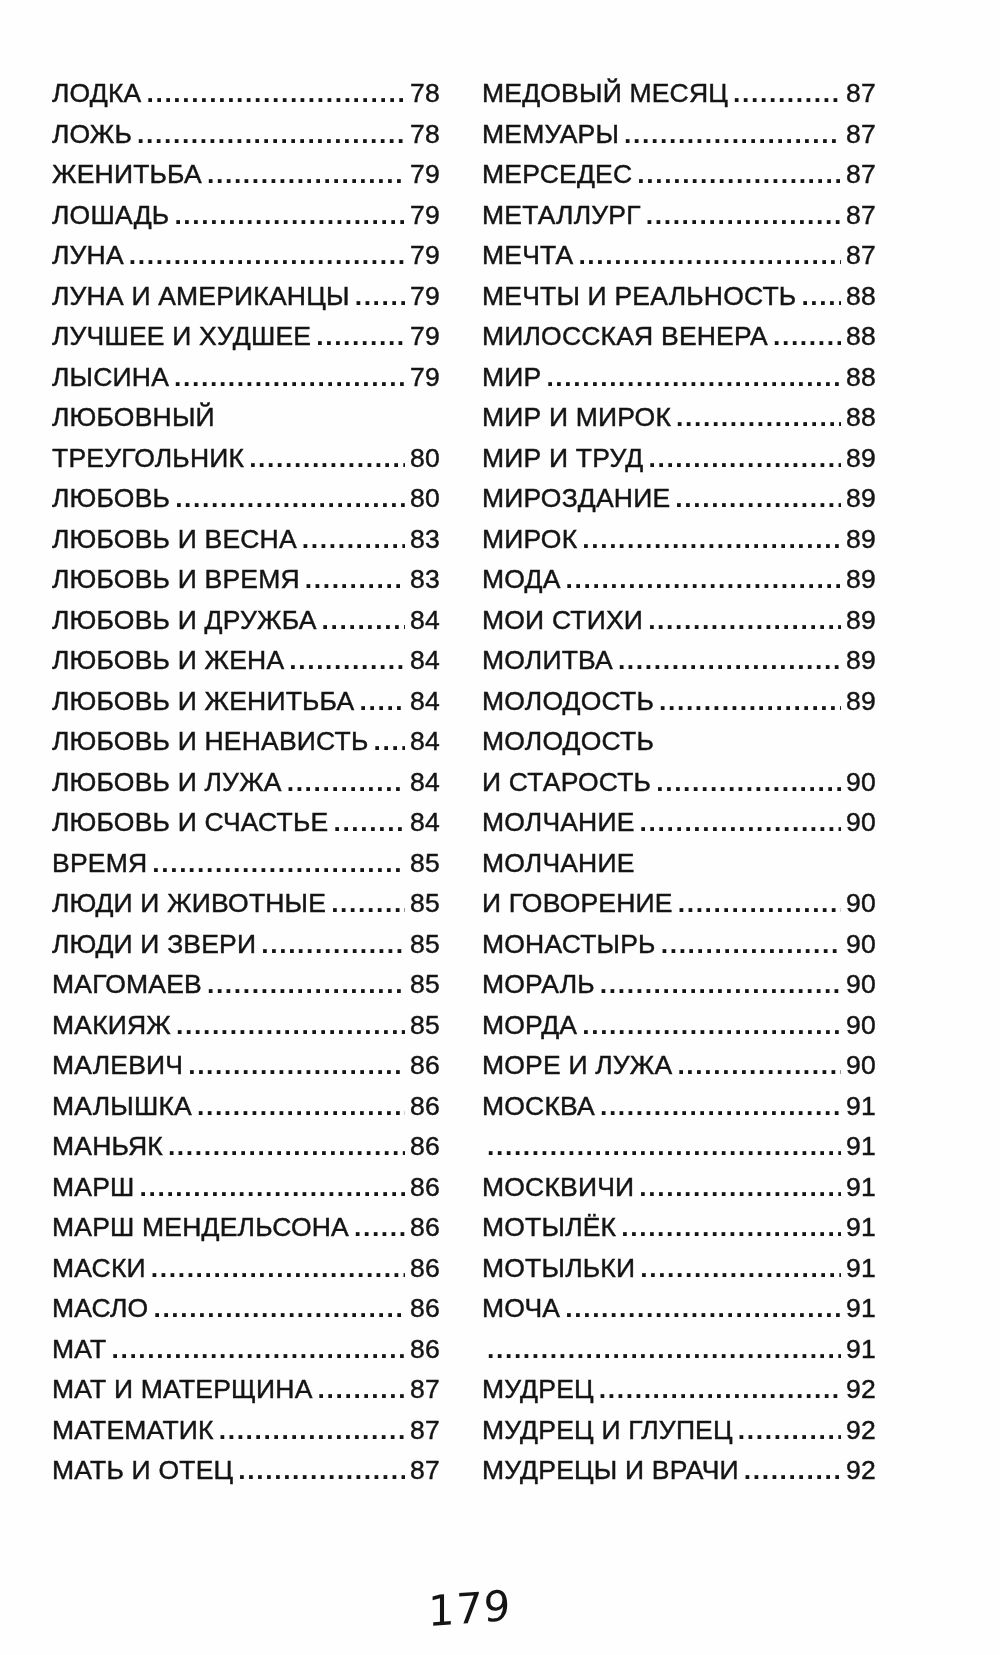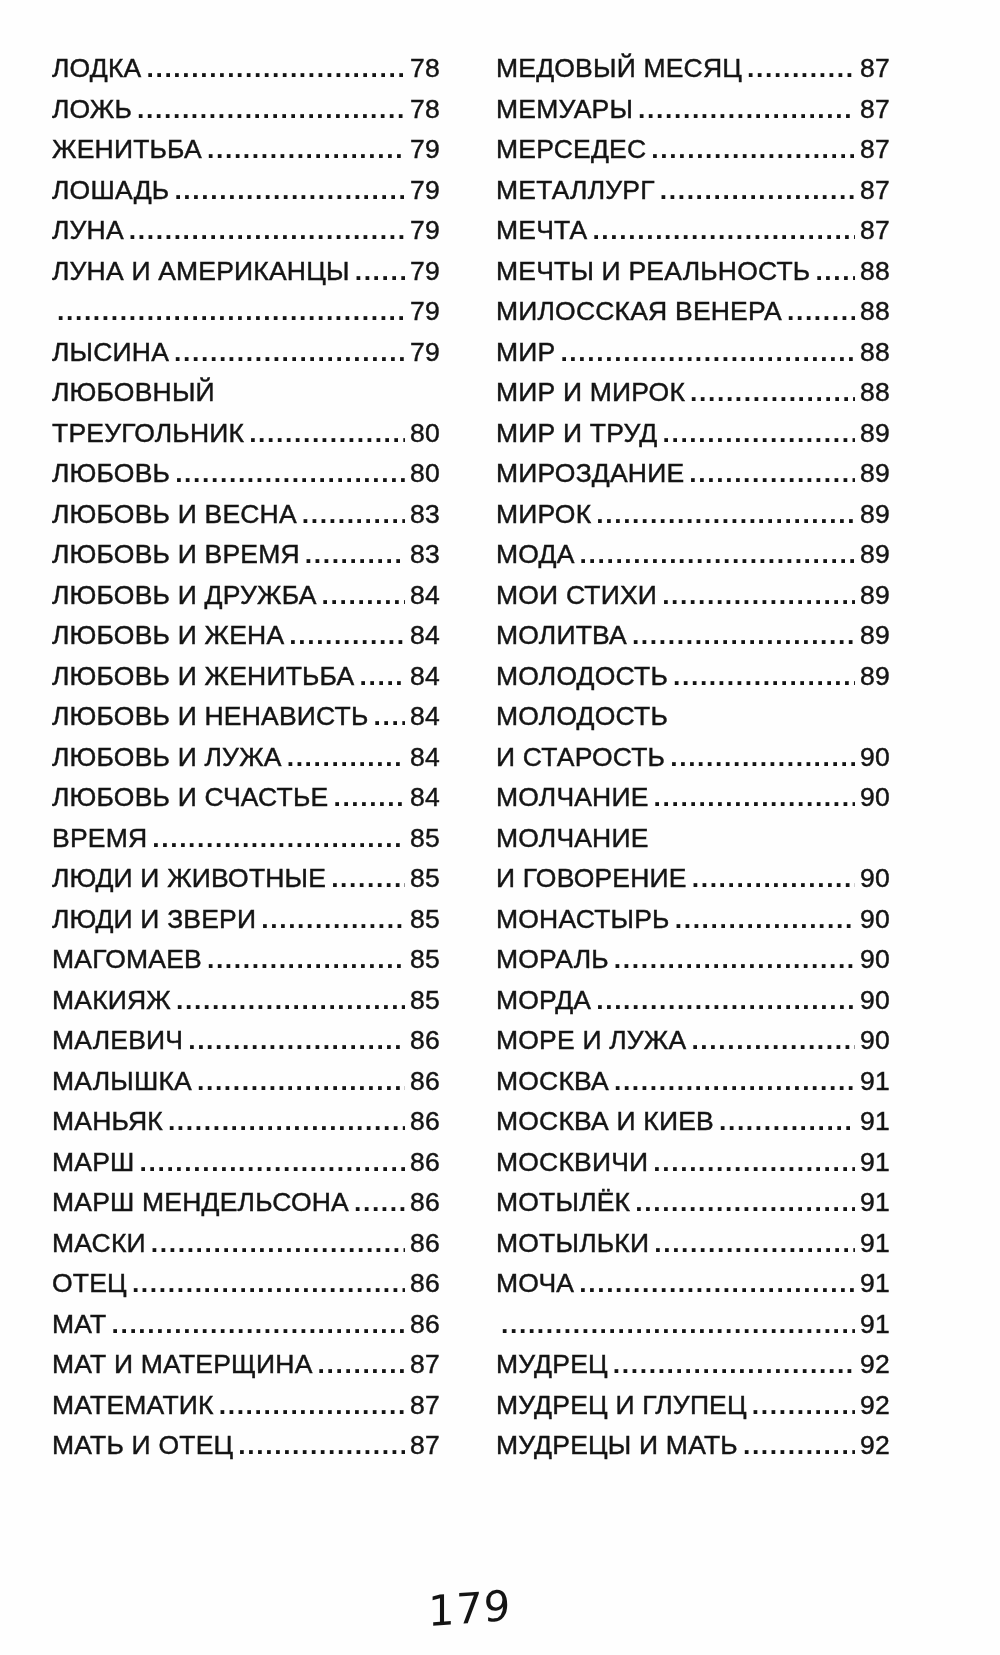--- a/index.html
+++ b/index.html
@@ -14,22 +14,22 @@
     position: relative;
     width: 1000px;
     height: 1655px;
     background: #fefefe;
     color: #141414;
     font-family: "Liberation Sans", sans-serif;
   }
   .columns {
     display: grid;
     grid-template-columns: 388px 394px;
-    column-gap: 56px;
-    padding: 48px 0 0 52px;
+    column-gap: 42px;
+    padding: 73px 0 0 52px;
   }
   .toc-column {
     display: block;
   }
   .toc-entry {
     display: flex;
     align-items: baseline;
     height: 40.5px;
     line-height: 40.5px;
     font-size: 26.5px;
@@ -110,20 +110,21 @@
     <span class="toc-page">79</span>
   </div>
 
   <div class="toc-entry">
     <span class="toc-title">ЛУНА И АМЕРИКАНЦЫ</span>
     <span class="toc-dots"></span>
     <span class="toc-page">79</span>
   </div>
 
   <div class="toc-entry">
+    <span class="toc-title">ЛУЧШЕЕ И ХУДШЕЕ</span>
     <span class="toc-dots"></span>
     <span class="toc-page">79</span>
   </div>
 
   <div class="toc-entry">
     <span class="toc-title">ЛЫСИНА</span>
     <span class="toc-dots"></span>
     <span class="toc-page">79</span>
   </div>
 
@@ -252,21 +253,21 @@
     <span class="toc-page">86</span>
   </div>
 
   <div class="toc-entry">
     <span class="toc-title">МАСКИ</span>
     <span class="toc-dots"></span>
     <span class="toc-page">86</span>
   </div>
 
   <div class="toc-entry">
-    <span class="toc-title">ОТЕЦ</span>
+    <span class="toc-title">МАСЛО</span>
     <span class="toc-dots"></span>
     <span class="toc-page">86</span>
   </div>
 
   <div class="toc-entry">
     <span class="toc-title">МАТ</span>
     <span class="toc-dots"></span>
     <span class="toc-page">86</span>
   </div>
 
@@ -437,21 +438,20 @@
     <span class="toc-page">90</span>
   </div>
 
   <div class="toc-entry">
     <span class="toc-title">МОСКВА</span>
     <span class="toc-dots"></span>
     <span class="toc-page">91</span>
   </div>
 
   <div class="toc-entry">
-    <span class="toc-title">МОСКВА И КИЕВ</span>
     <span class="toc-dots"></span>
     <span class="toc-page">91</span>
   </div>
 
   <div class="toc-entry">
     <span class="toc-title">МОСКВИЧИ</span>
     <span class="toc-dots"></span>
     <span class="toc-page">91</span>
   </div>
 
@@ -484,21 +484,21 @@
     <span class="toc-page">92</span>
   </div>
 
   <div class="toc-entry">
     <span class="toc-title">МУДРЕЦ И ГЛУПЕЦ</span>
     <span class="toc-dots"></span>
     <span class="toc-page">92</span>
   </div>
 
   <div class="toc-entry">
-    <span class="toc-title">МУДРЕЦЫ И МАТЬ</span>
+    <span class="toc-title">МУДРЕЦЫ И ВРАЧИ</span>
     <span class="toc-dots"></span>
     <span class="toc-page">92</span>
   </div>
 </div>
   </div>
   <div class="folio">
     <span class="folio-number">179</span>
   </div>
 </div>
 

